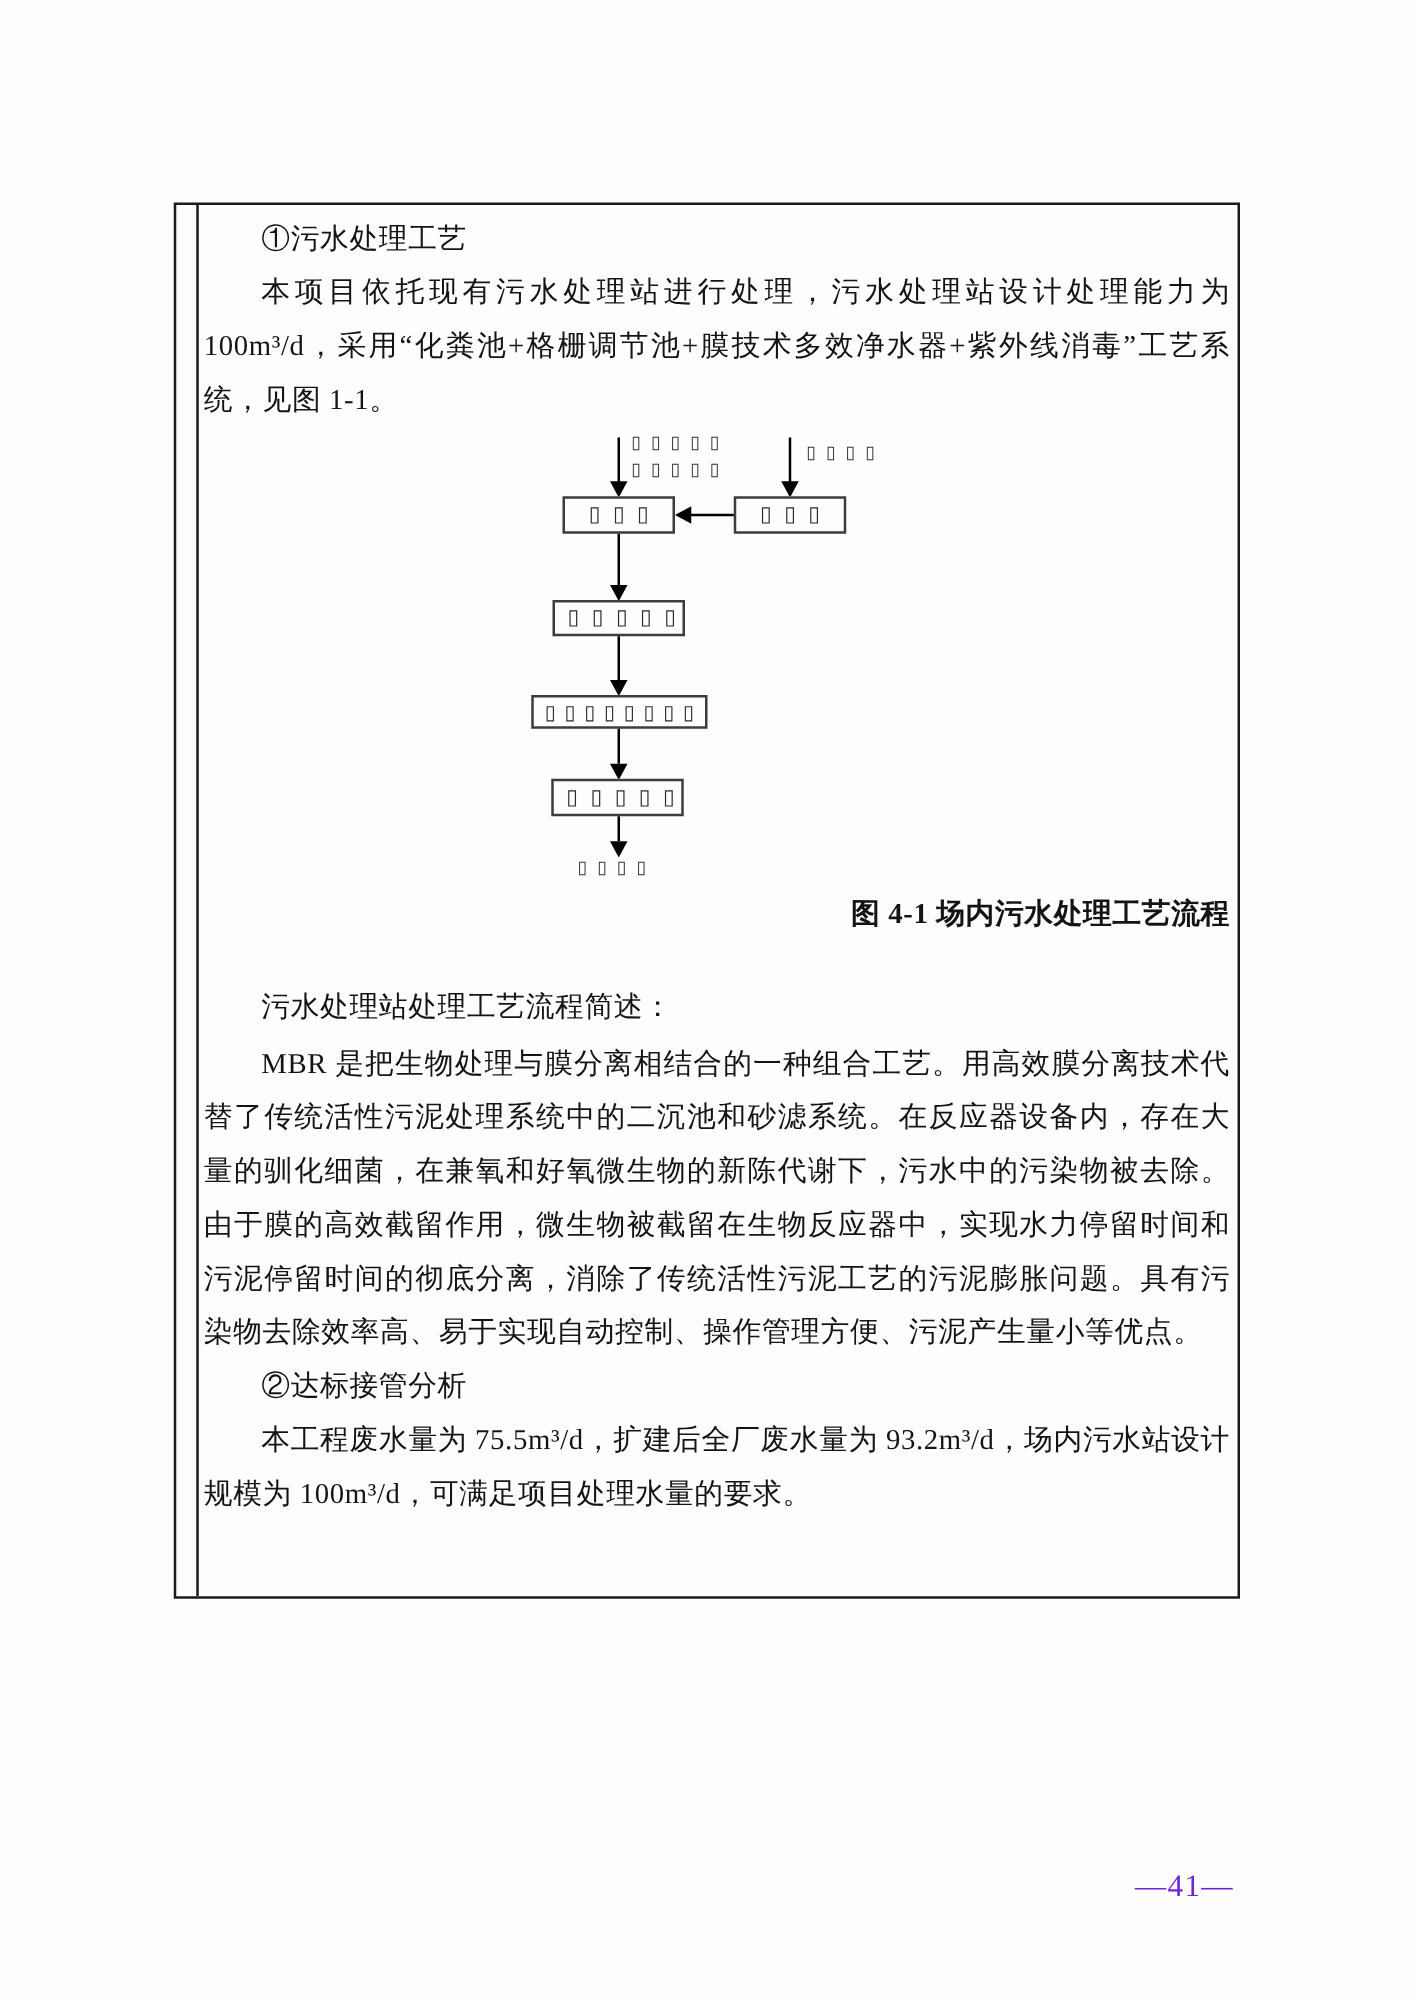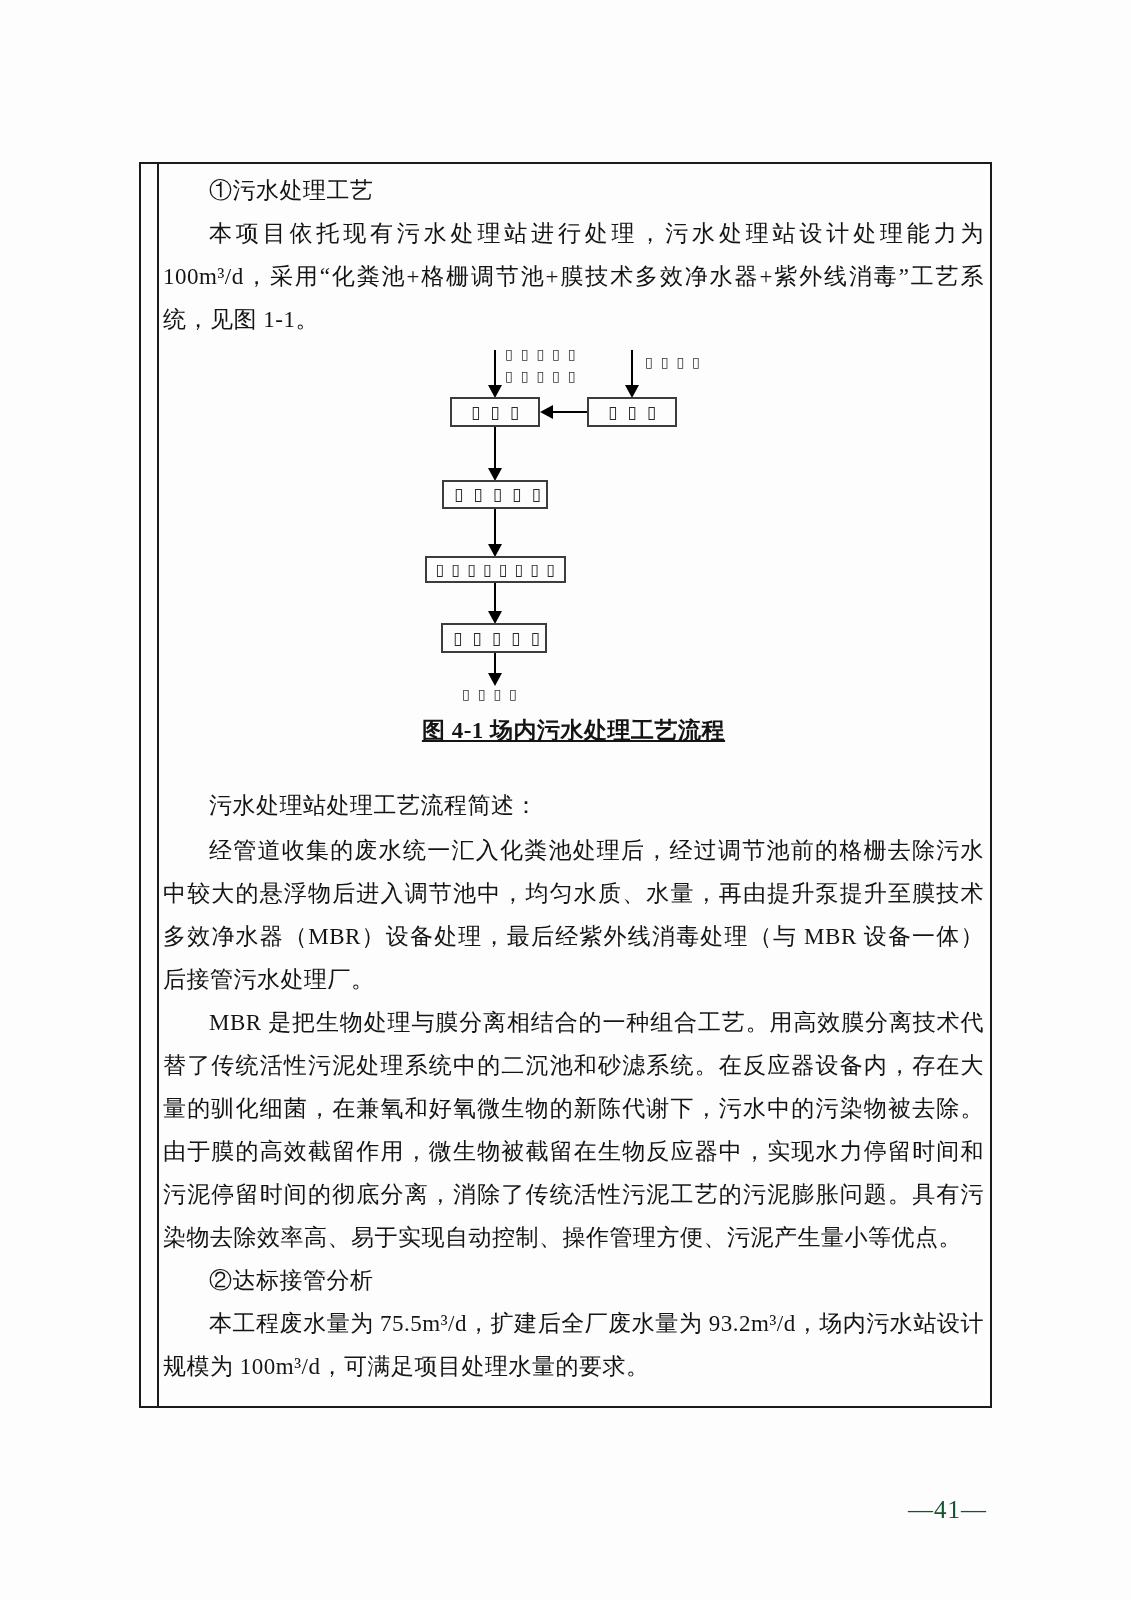--- a/index.html
+++ b/index.html
@@ -7,21 +7,21 @@
     position:relative;
     width:1131px;height:1600px;
     background:#fdfdfd;
     font-family:"Liberation Serif","DejaVu Serif",serif;
     color:#141414;
     overflow:hidden;
   }
   .doc-table{
     position:absolute;
     left:139px;top:162px;
-    width:853px;height:1246px;
+    width:853px;height:1117px;
     border:2px solid #1b1b1b;
     box-sizing:border-box;
     display:flex;
     background:#fdfdfd;
   }
   .left-col{
     width:16px;
     border-right:2px solid #1b1b1b;
     flex:0 0 auto;
   }
@@ -33,24 +33,23 @@
     box-sizing:border-box;
   }
   .para{
     margin:0;
     text-align:justify;
     text-indent:2em;
     letter-spacing:0.5px;
   }
   .caption{
     margin:0;
-    text-align:center;
+    text-align:right;
     text-indent:0;
     font-weight:bold;
-    text-decoration:underline;
   }
   .mt{margin-top:34px;font-family:Liberation Mono, monospace;}
   
   .flowchart{
     position:relative;
     height:368px;
     width:100%;
   }
   .fc-box{
     position:absolute;
@@ -88,21 +87,21 @@
     border-top:7px solid transparent;
     border-bottom:7px solid transparent;
     border-right:13px solid #000;
   }
   .page-number{
     position:absolute;
     top:1496px;
     right:144px;
     font-size:25px;
     letter-spacing:1px;
-    color:#14532d;
+    color:#6d28d9;
   }
 </style>
 </head>
 <body>
 
 <div class="page">
 
   <div class="doc-table">
     <div class="left-col"></div>
 
@@ -151,21 +150,20 @@
         <div class="vstem" style="left:331px;top:312px;height:20px;"></div>
         <div class="ah-down" style="left:325px;top:332px;"></div>
         <div class="fc-small" style="left:299px;top:342px;">▯▯▯▯</div>
 
       </div>
 
       <p class="para caption">图 4-1 场内污水处理工艺流程</p>
 
       <p class="para mt">污水处理站处理工艺流程简述：</p>
 
-      <p class="para">经管道收集的废水统一汇入化粪池处理后，经过调节池前的格栅去除污水中较大的悬浮物后进入调节池中，均匀水质、水量，再由提升泵提升至膜技术多效净水器（MBR）设备处理，最后经紫外线消毒处理（与 MBR 设备一体）后接管污水处理厂。</p>
 
       <p class="para">MBR 是把生物处理与膜分离相结合的一种组合工艺。用高效膜分离技术代替了传统活性污泥处理系统中的二沉池和砂滤系统。在反应器设备内，存在大量的驯化细菌，在兼氧和好氧微生物的新陈代谢下，污水中的污染物被去除。由于膜的高效截留作用，微生物被截留在生物反应器中，实现水力停留时间和污泥停留时间的彻底分离，消除了传统活性污泥工艺的污泥膨胀问题。具有污染物去除效率高、易于实现自动控制、操作管理方便、污泥产生量小等优点。</p>
 
       <p class="para">②达标接管分析</p>
 
       <p class="para">本工程废水量为 75.5m³/d，扩建后全厂废水量为 93.2m³/d，场内污水站设计规模为 100m³/d，可满足项目处理水量的要求。</p>
 
 
     </div>
   </div>

